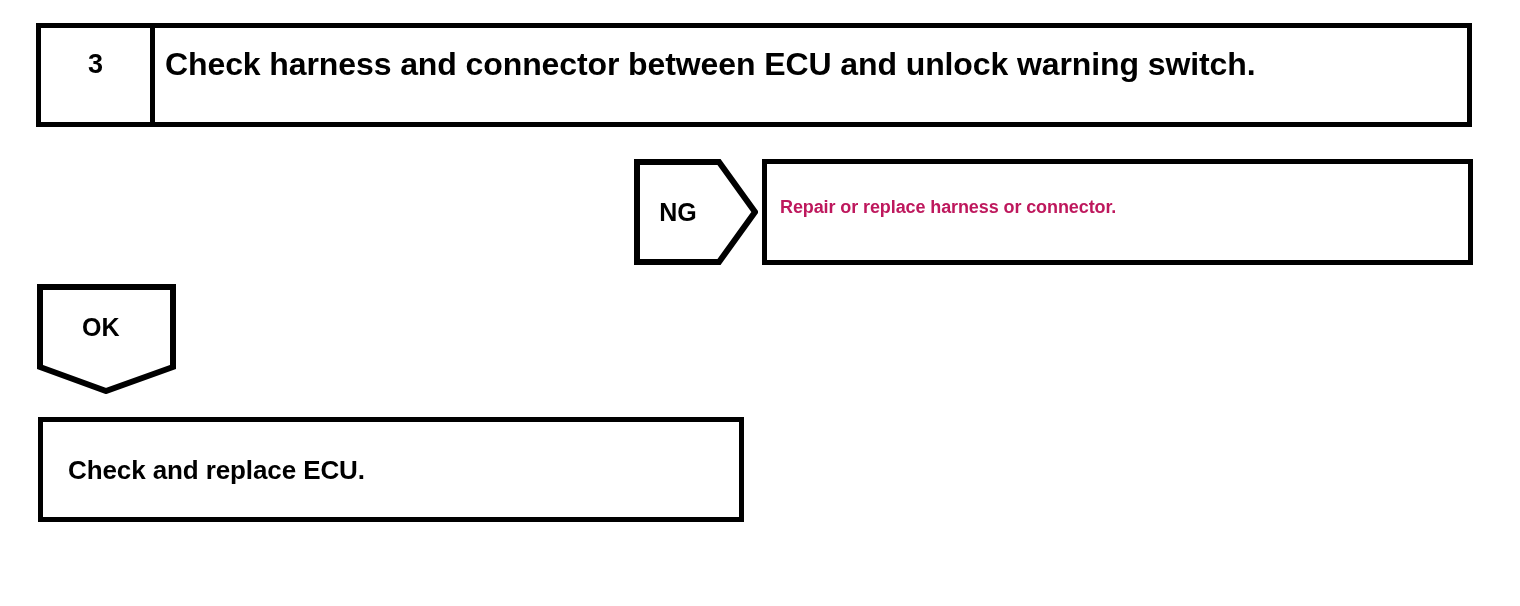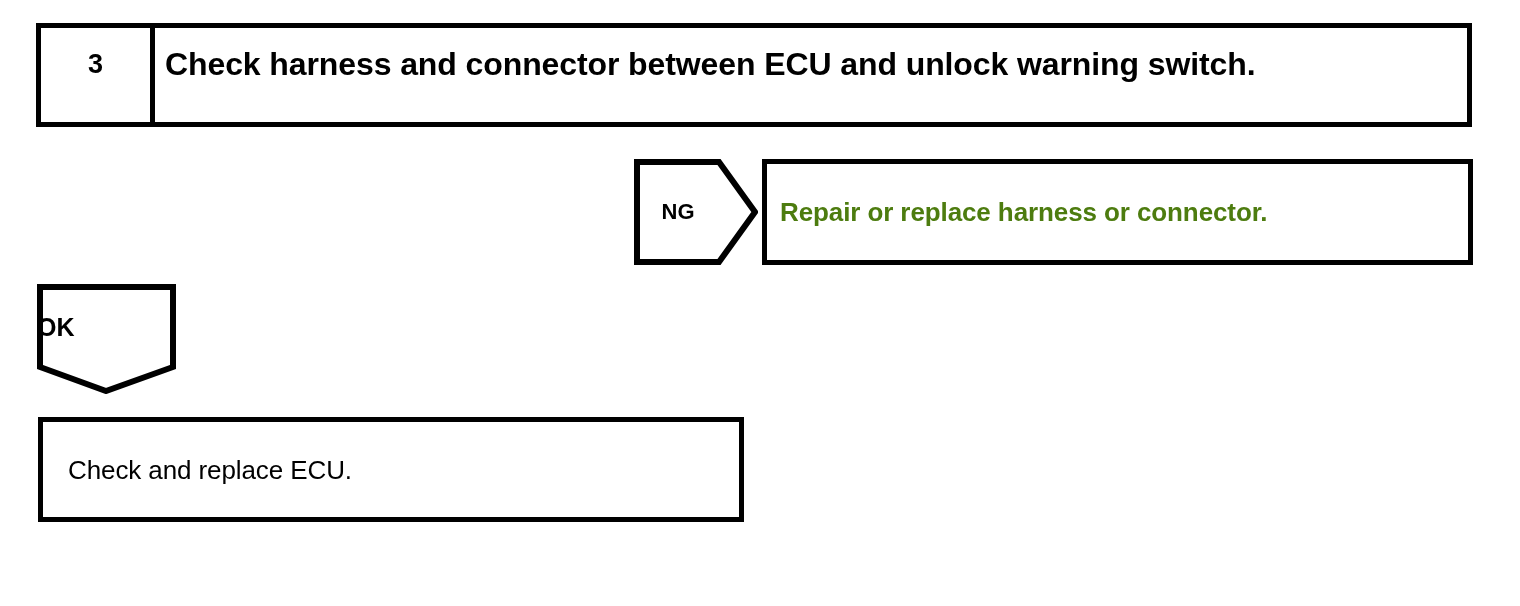--- a/index.html
+++ b/index.html
@@ -85,43 +85,43 @@
   }
   .ng-label {
     position: absolute;
     left: 0;
     top: 0;
     width: 88px;
     height: 106px;
     display: flex;
     align-items: center;
     justify-content: center;
-    font-size: 22px;
+    font-size: 25px;
     font-weight: bold;
     color: #000000;
     letter-spacing: 0px;
   }
 
   .ng-box {
     position: absolute;
     left: 762px;
     top: 159px;
     width: 711px;
     height: 106px;
     border: 5px solid #000000;
     box-sizing: border-box;
     background: #ffffff;
   }
   .ng-box-text {
     position: absolute;
     left: 13px;
     top: 33px;
-    font-size: 26px;
-    font-weight: bold;
-    color: #4d7c0f;
+    font-size: 18px;
+    font-weight: bold;
+    color: #be185d;
     white-space: nowrap;
     letter-spacing: -0.1px;
   }
 
   
   .ok-tag {
     position: absolute;
     left: 37px;
     top: 284px;
     width: 139px;
@@ -134,20 +134,21 @@
   }
   .ok-label {
     position: absolute;
     left: 0;
     top: 0;
     width: 139px;
     height: 86px;
     display: flex;
     align-items: center;
     justify-content: flex-start;
+    padding-left: 45px;
     box-sizing: border-box;
     font-size: 25px;
     font-weight: bold;
     color: #000000;
     letter-spacing: 0px;
   }
 
   
   .final-box {
     position: absolute;
@@ -157,21 +158,21 @@
     height: 105px;
     border: 5px solid #000000;
     box-sizing: border-box;
     background: #ffffff;
   }
   .final-box-text {
     position: absolute;
     left: 25px;
     top: 33px;
     font-size: 26px;
-    font-weight: normal;
+    font-weight: bold;
     color: #000000;
     white-space: nowrap;
     letter-spacing: -0.1px;
   }
 </style>
 </head>
 <body>
 
 <div id="page">
 

